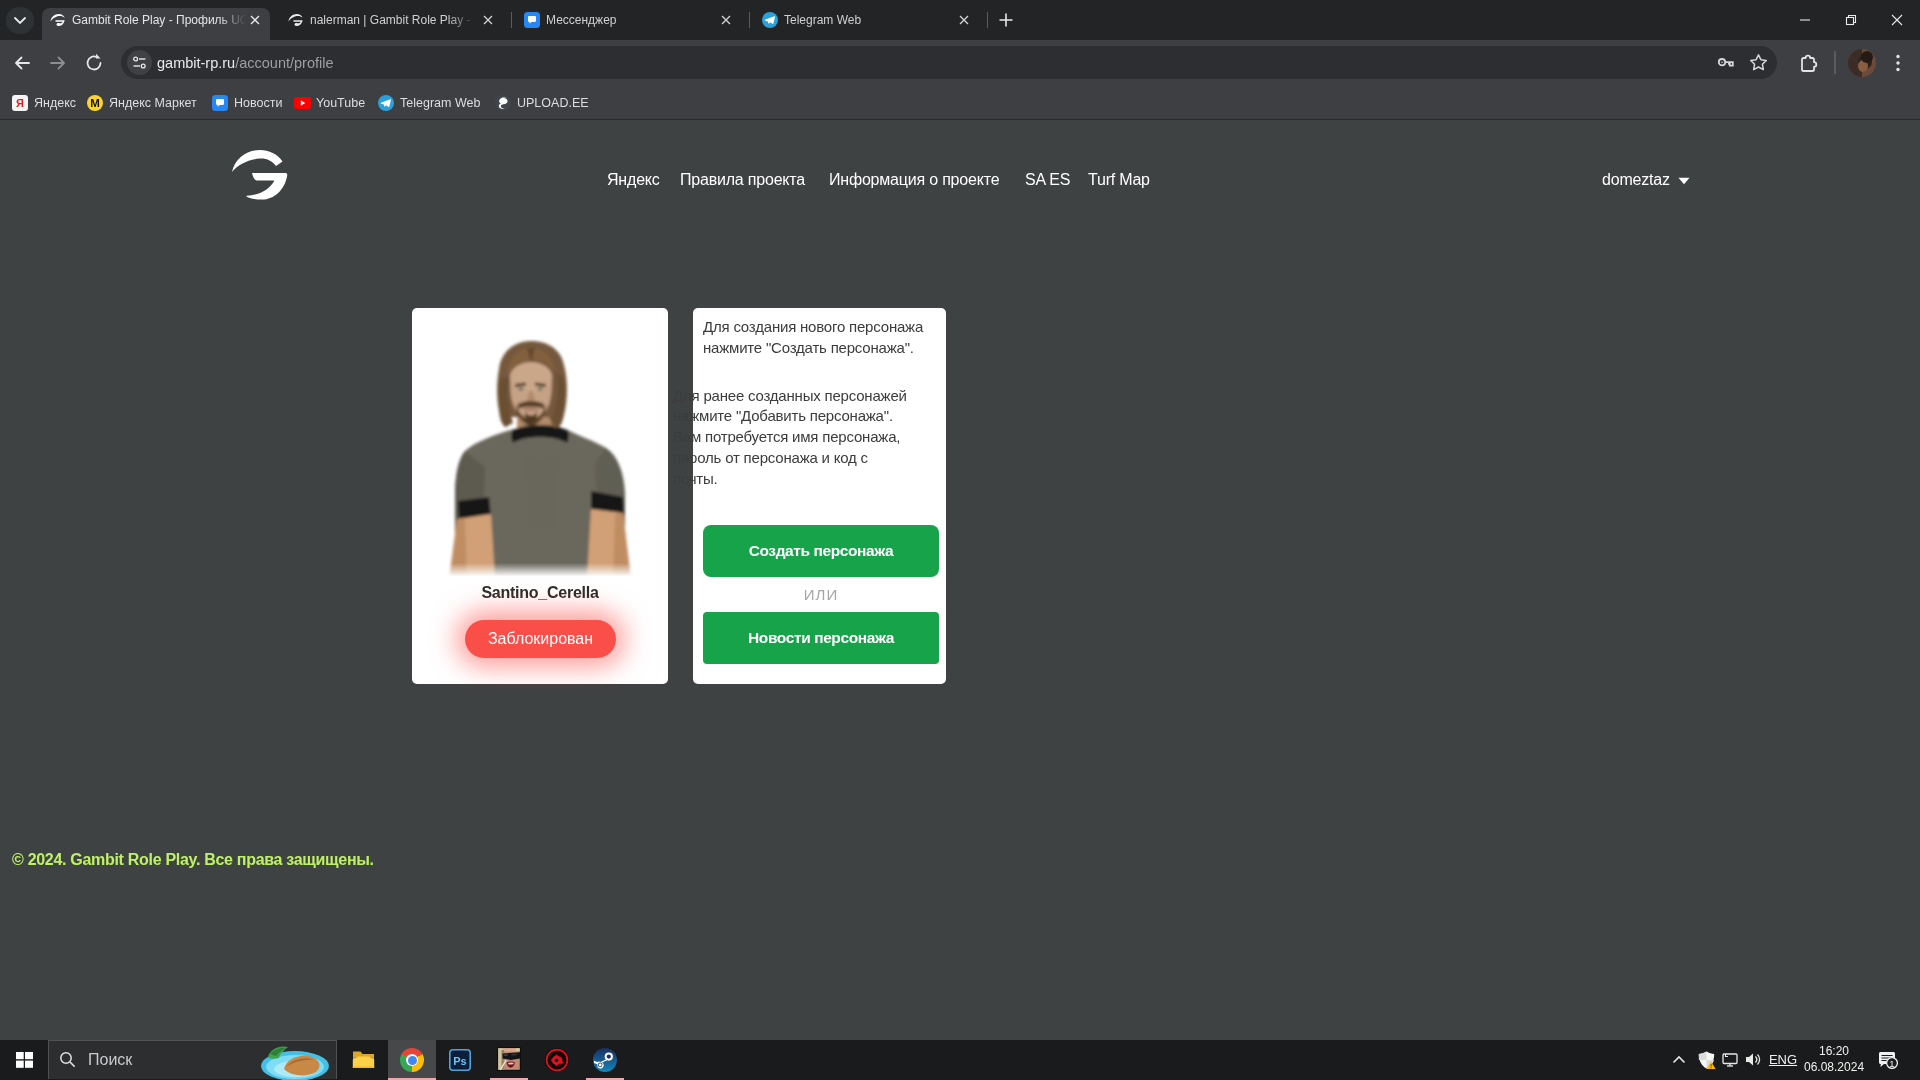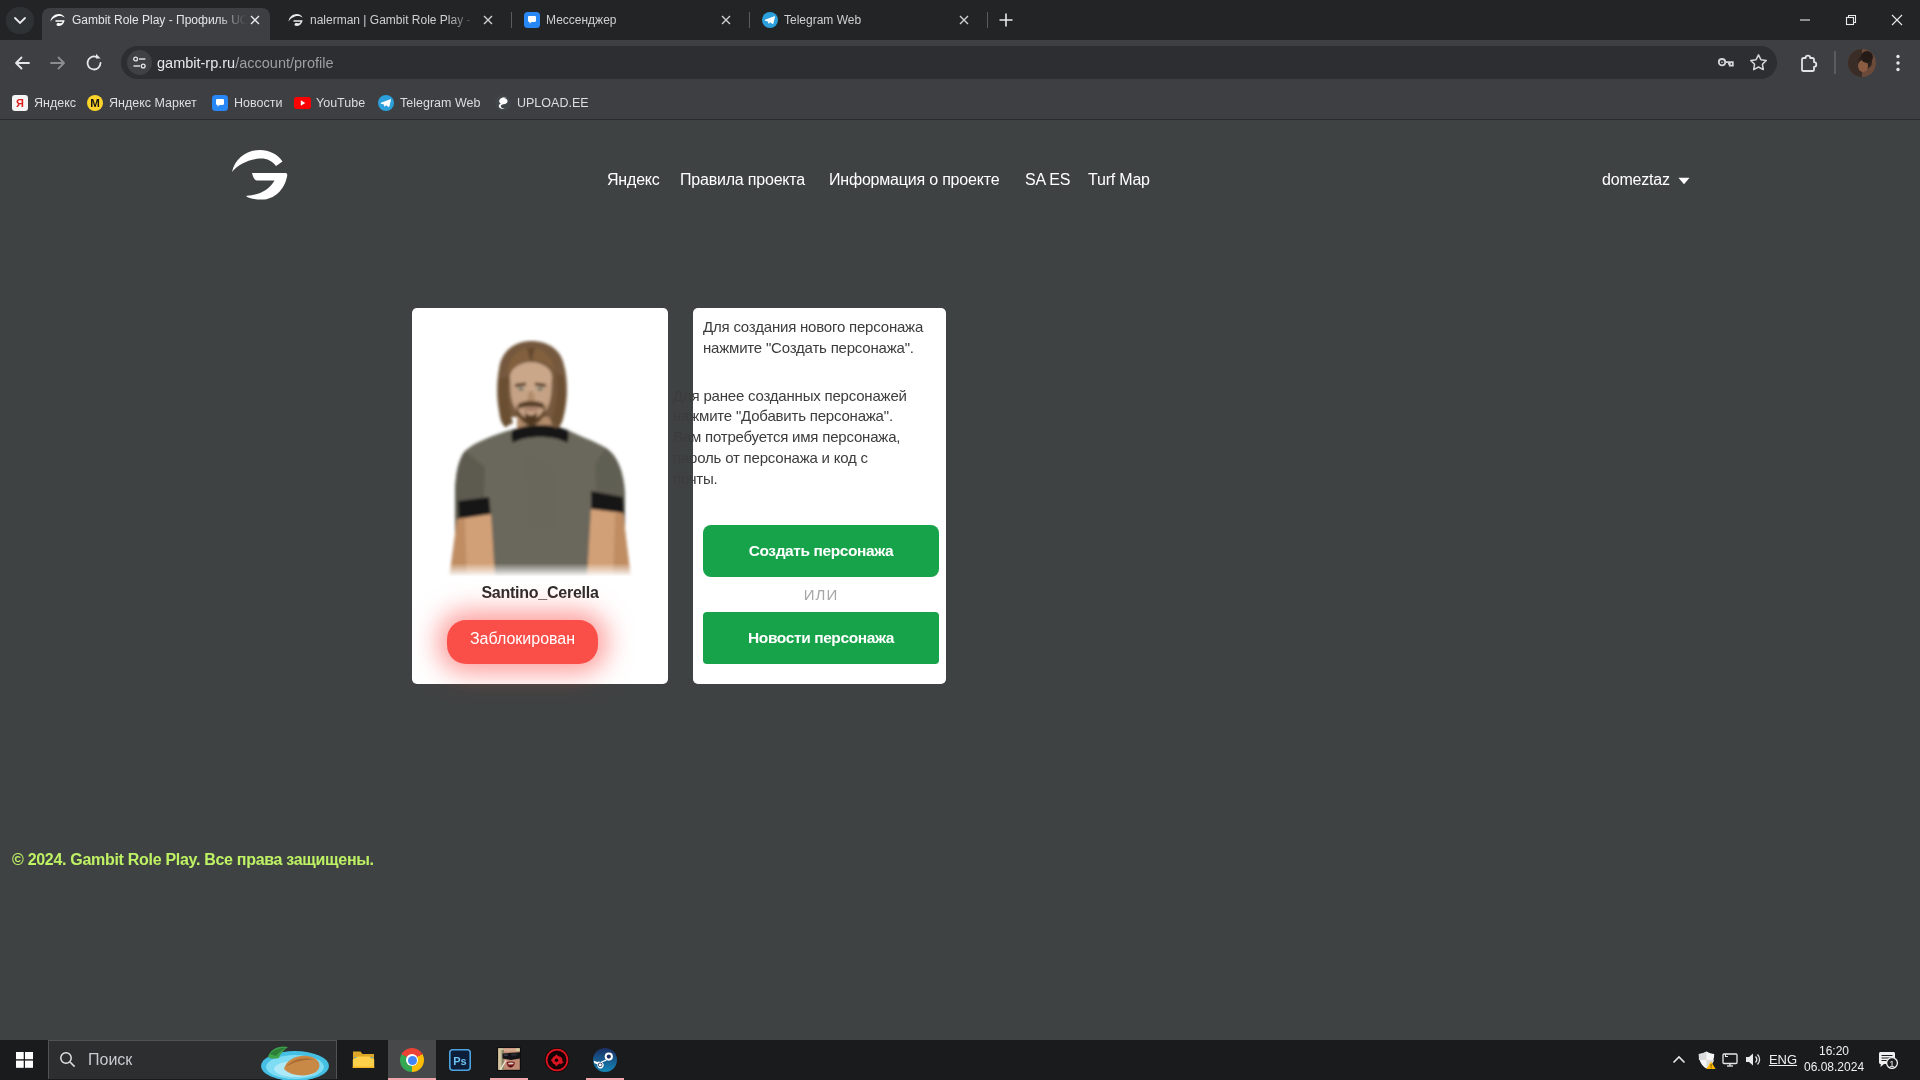--- a/index.html
+++ b/index.html
@@ -271,21 +271,21 @@
       <path d="M73 65 C79 61 93 61 99 65 L99 70 C93 67 79 67 73 70 Z" fill="#573e26"></path>
 
       <path d="M77 70 C83 68 89 68 95 70 C89 73 83 73 77 70 Z" fill="#a87d66"></path>
 
       <path d="M71 64 C71 76 76 85 86 87 C96 85 101 76 101 64 C99 74 93 80 86 80 C79 80 73 74 71 64 Z" fill="#5b4227"></path>
       <path d="M80 72 C82 78 90 78 92 72 C92 81 90 85 86 86 C82 85 80 81 80 72 Z" fill="#4f3720"></path>
     </g>
     <rect x="0" y="224" width="192" height="16" fill="url(#fade)"></rect>
   </svg>
   <div class="abs" style="left:412px;top:464px;width:256px;text-align:center;font-size:16px;font-weight:bold;color:#2b2b2b;letter-spacing:-0.25px;">Santino_Cerella</div>
-  <div class="abs" style="left:447px;top:500px;width:151px;height:44px;border-radius:19px;background:#fa4f49;box-shadow:0 0 26px 9px rgba(250,79,73,0.55);color:#fff;font-size:16px;text-align:center;line-height:38px;">Заблокирован</div>
+  <div class="abs" style="left:465px;top:500px;width:151px;height:38px;border-radius:19px;background:#fa4f49;box-shadow:0 0 26px 9px rgba(250,79,73,0.55);color:#fff;font-size:16px;text-align:center;line-height:38px;">Заблокирован</div>
 
   <div class="abs card" style="left:693px;top:188px;width:253px;height:376px;"></div>
   <div class="abs" style="left:703px;top:197px;width:240px;font-size:15px;color:#3c3c3c;line-height:20.8px;letter-spacing:-0.2px;white-space:nowrap;">Для создания нового персонажа<br>нажмите "Создать персонажа".</div>
   <div class="abs" style="left:673px;top:265.5px;width:240px;font-size:15px;color:#3c3c3c;line-height:20.8px;letter-spacing:-0.2px;white-space:nowrap;">Для ранее созданных персонажей<br>нажмите "Добавить персонажа".<br>Вам потребуется имя персонажа,<br>пароль от персонажа и код с<br>почты.</div>
   <div class="abs" style="left:703px;top:405px;width:236px;height:52px;border-radius:8px;background:#16a34a;color:#fff;font-size:15.5px;font-weight:bold;text-align:center;line-height:52px;letter-spacing:-0.4px;">Создать персонажа</div>
   <div class="abs" style="left:703px;top:466px;width:236px;text-align:center;font-size:15px;color:#a6a6a6;letter-spacing:1px;">ИЛИ</div>
   <div class="abs" style="left:703px;top:492px;width:236px;height:52px;border-radius:4px;background:#16a34a;color:#fff;font-size:15.5px;font-weight:bold;text-align:center;line-height:52px;letter-spacing:-0.4px;">Новости персонажа</div>
 
   <div class="abs" style="left:12px;top:731px;font-size:16px;font-weight:bold;color:#bef264;letter-spacing:-0.3px;">© 2024. Gambit Role Play. Все права защищены.</div>
 </div>

